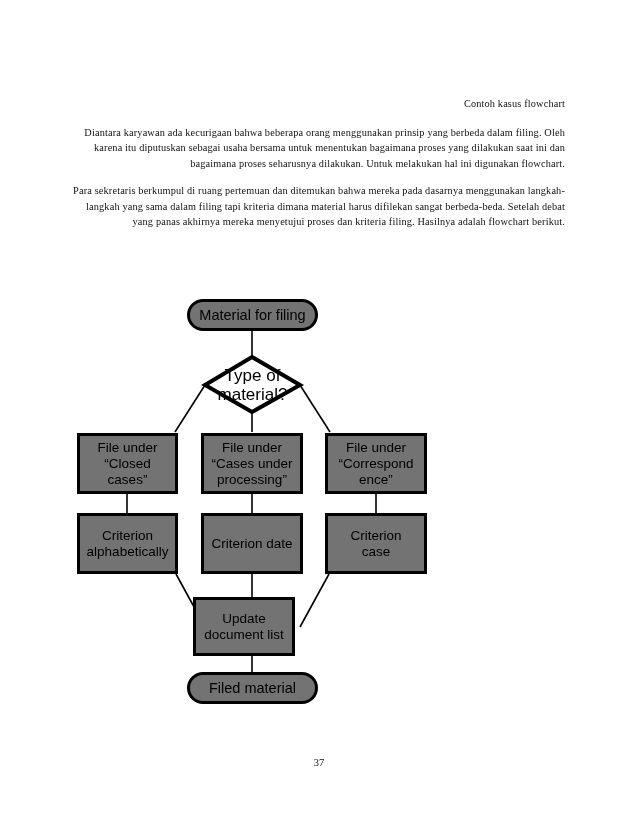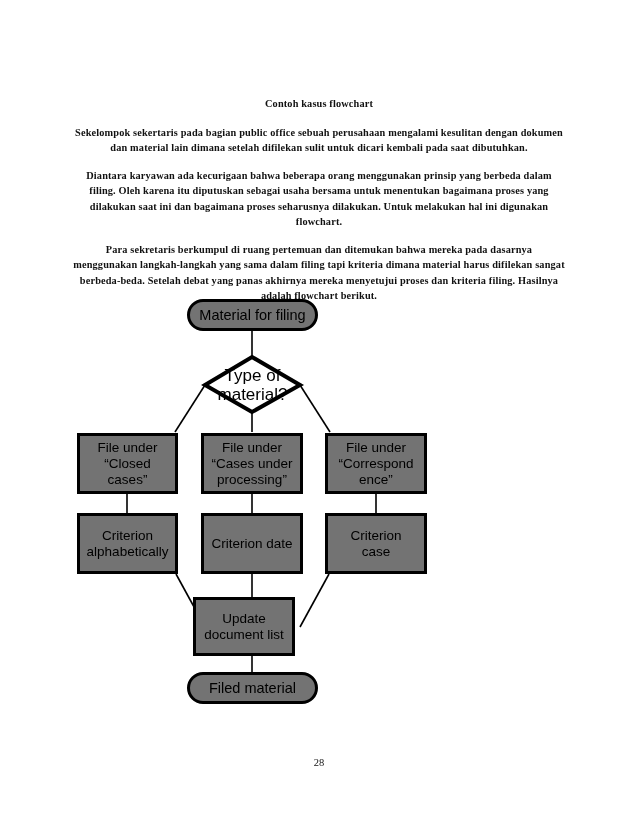--- a/index.html
+++ b/index.html
@@ -20,25 +20,24 @@
   .doc-text {
     position: absolute;
     left: 73px;
     top: 96px;
     width: 492px;
   }
   .doc-para {
     font-family: "Liberation Serif", "DejaVu Serif", serif;
     font-size: 10.3px;
     line-height: 15.5px;
-    text-align: center;
+    text-align: right;
     margin: 0 0 12px 0;
     letter-spacing: 0.15px;
     color: #111111;
-    font-weight: bold;
   }
   .doc-para.tight { margin-bottom: 13px; }
 
   
   .flow {
     position: absolute;
     left: 0;
     top: 0;
     width: 638px;
     height: 826px;
@@ -101,21 +100,20 @@
     font-family: "Liberation Serif", "DejaVu Serif", serif;
     font-size: 10.5px;
     color: #111111;
   }
 </style>
 </head>
 <body>
 
 <div class="doc-text">
   <p class="doc-para tight">Contoh kasus flowchart</p>
-  <p class="doc-para">Sekelompok sekertaris pada bagian public office sebuah perusahaan mengalami kesulitan dengan dokumen dan material lain dimana setelah difilekan sulit untuk dicari kembali pada saat dibutuhkan.</p>
   <p class="doc-para">Diantara karyawan ada kecurigaan bahwa beberapa orang menggunakan prinsip yang berbeda dalam filing. Oleh karena itu diputuskan sebagai usaha bersama untuk menentukan bagaimana proses yang dilakukan saat ini dan bagaimana proses seharusnya dilakukan. Untuk melakukan hal ini digunakan flowchart.</p>
   <p class="doc-para">Para sekretaris berkumpul di ruang pertemuan dan ditemukan bahwa mereka pada dasarnya menggunakan langkah-langkah yang sama dalam filing tapi kriteria dimana material harus difilekan sangat berbeda-beda. Setelah debat yang panas akhirnya mereka menyetujui proses dan kriteria filing. Hasilnya adalah flowchart berikut.</p>
 </div>
 
 <div class="flow">
   <svg width="638" height="826" viewBox="0 0 638 826">
     <g stroke="#000000" stroke-width="1.6" fill="none">
 
       <line x1="252" y1="331" x2="252" y2="357"></line>
 
@@ -165,13 +163,13 @@
 <div class="node process" style="left:201px; top:513px; width:102px; height:61px;">Criterion date</div>
 
 <div class="node process" style="left:325px; top:513px; width:102px; height:61px;">Criterion
 case</div>
 
 <div class="node process" style="left:193px; top:597px; width:102px; height:59px;">Update
 document list</div>
 
 <div class="node terminator" style="left:187px; top:672px; width:131px; height:32px;">Filed material</div>
 
-<div class="page-number">28</div>
+<div class="page-number">37</div>
 
 </body></html>

